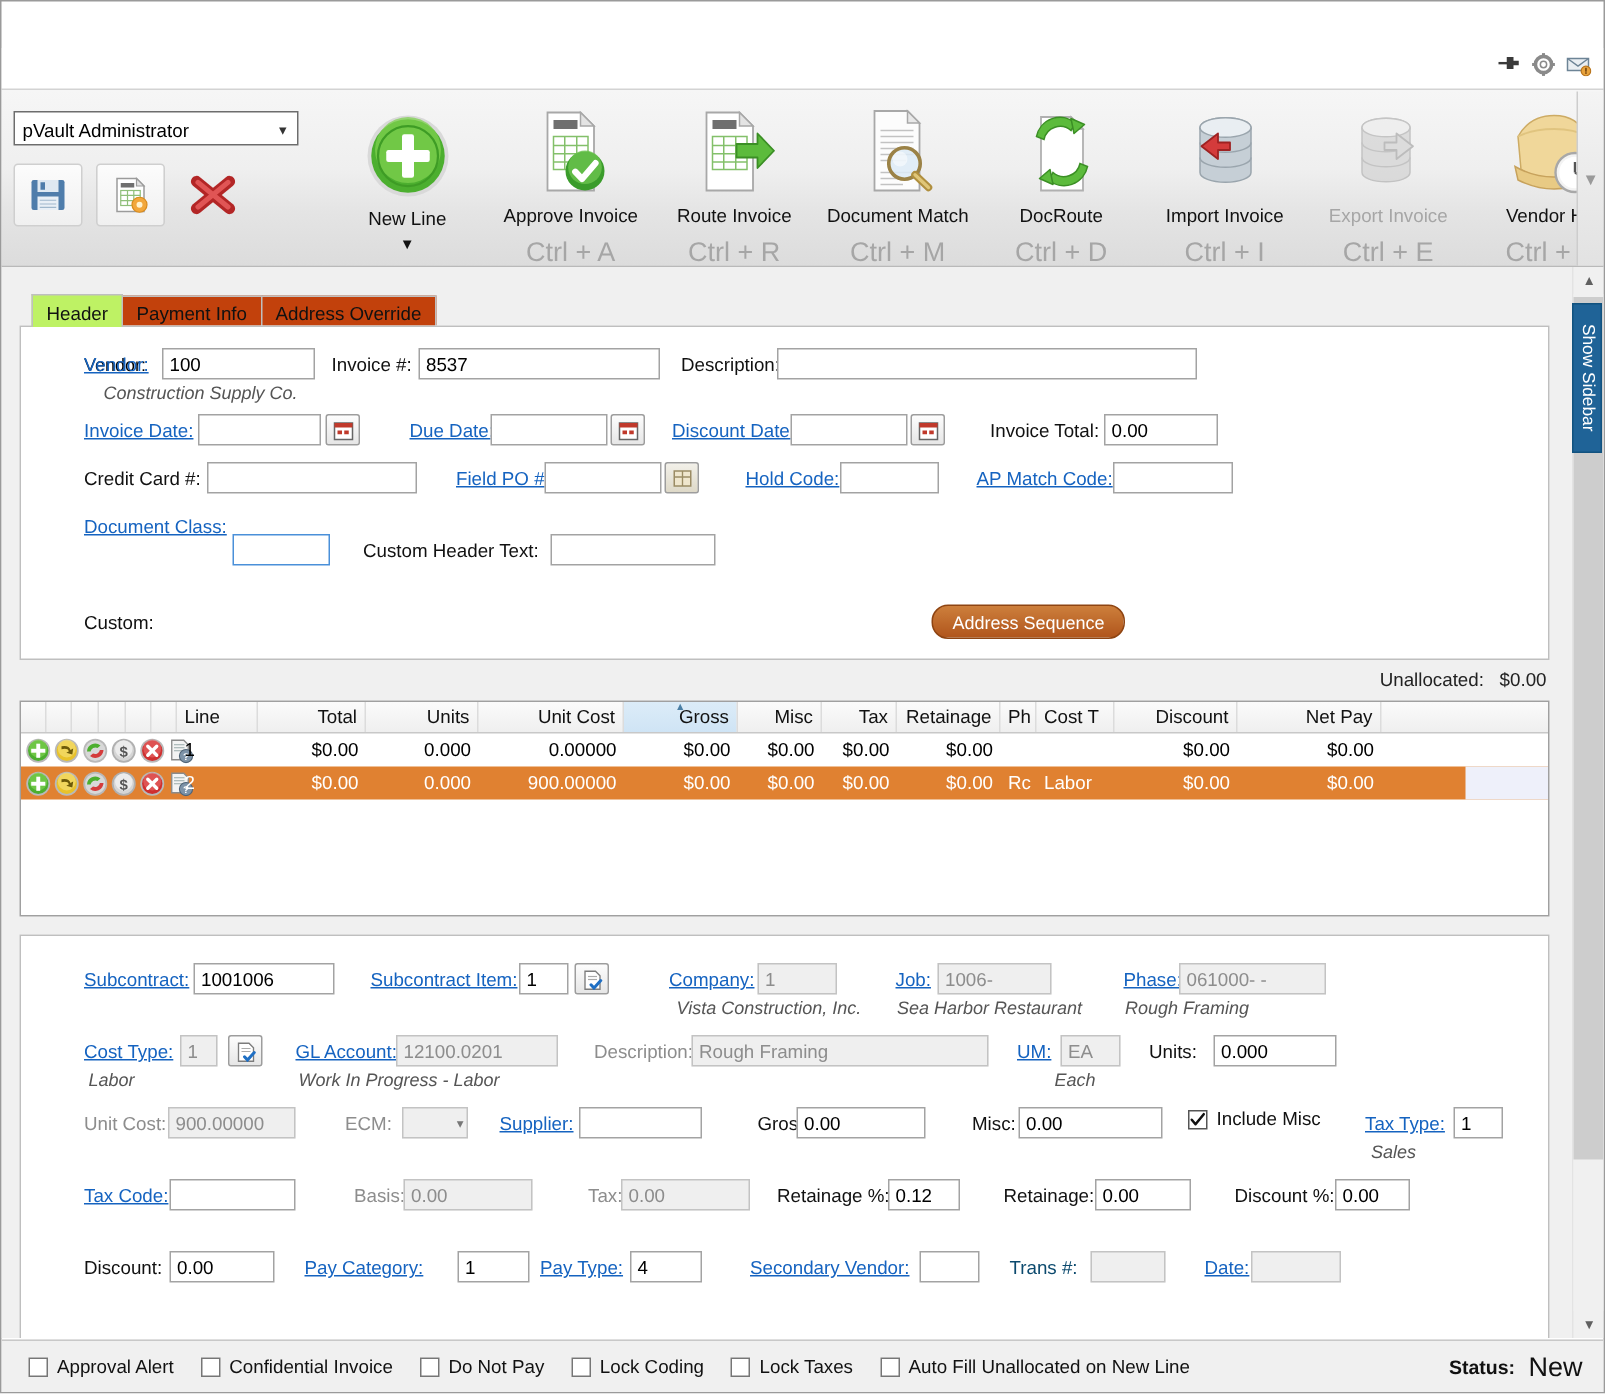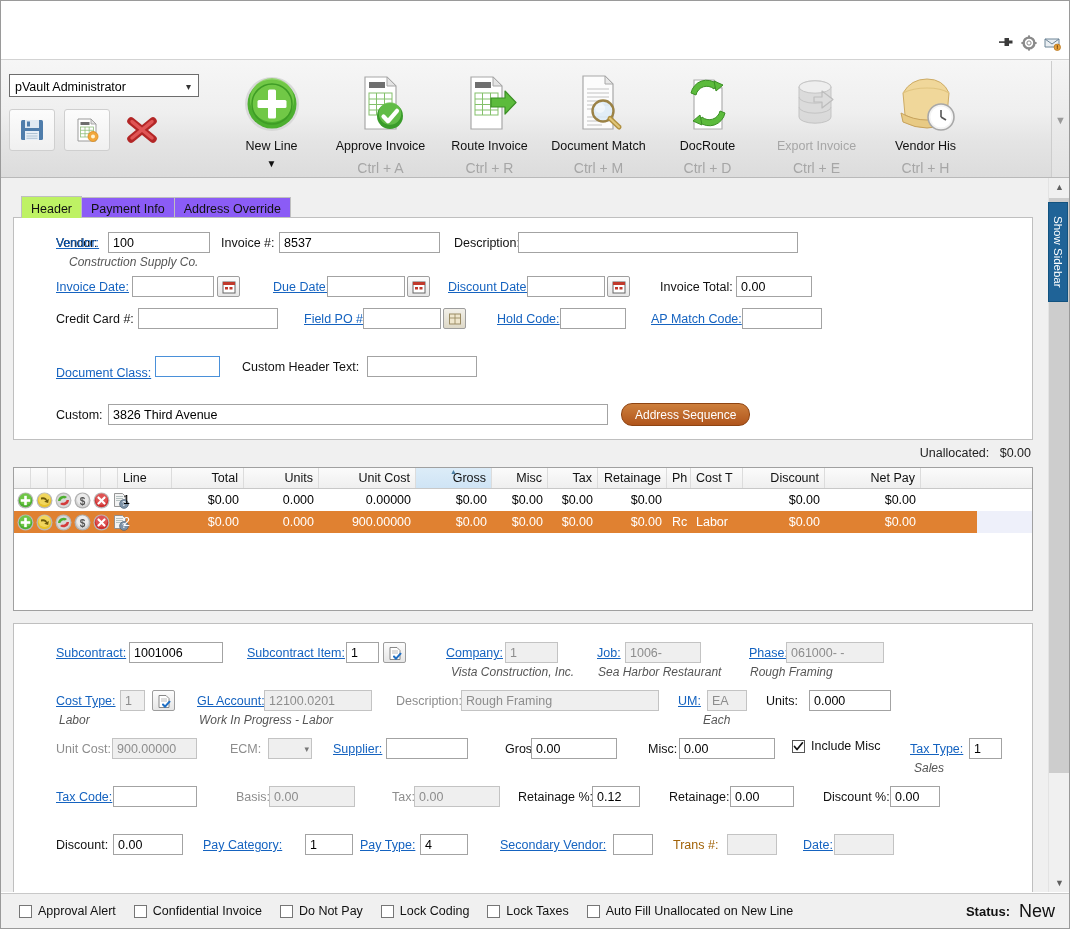--- a/index.html
+++ b/index.html
@@ -72,21 +72,21 @@
   .qbtn.noborder { border-color: transparent; background: transparent; }
 
   .ribbon-items { position: absolute; left: 216px; top: 6px; display: flex; }
   .ribbon-item {
     width: 109px; height: 110px;
     display: flex; flex-direction: column; align-items: center;
     padding-top: 5px;
   }
   .ri-icon { height: 62px; display: flex; align-items: flex-end; justify-content: center; }
   .ri-label { font-size: 12.5px; margin-top: 6px; color: #111; white-space: nowrap; }
-  .ri-shortcut { font-size: 14px; margin-top: 7px; color: #a6a6a6; white-space: nowrap; }
+  .ri-shortcut { font-size: 18px; margin-top: 7px; color: #a6a6a6; white-space: nowrap; }
   .ri-caret { font-size: 10px; margin-top: 5px; color: #111; }
   .ribbon-item.disabled .ri-label { color: #a6a6a6; }
 
   .ribbon-scroll {
     position: absolute; right: 0; top: 1px; width: 18px; height: 117px;
     background: linear-gradient(to bottom,#f4f4f4,#e2e2e2);
     border-left: 1px solid #cdcdcd;
     display: flex; align-items: center; justify-content: center;
     color: #9a9a9a; font-size: 11px;
   }
@@ -125,21 +125,21 @@
     background: #fff; border: 1px solid #bfbfbf;
   }
   #header-panel { top: 18px; height: 244px; }
   #grid-panel { top: 289px; height: 144px; border: 1px solid #a0a0a0; }
   #detail-panel { top: 445px; height: 455px; }
 
   
   .tabstrip { position: absolute; top: 0px; left: 8px; display: flex; align-items: flex-end; height: 22px; }
   .tab {
     height: 21px; padding: 2px 9px 0 9px; font-size: 12.5px;
-    border: 1px solid #bfbfbf; border-bottom: none; background: #8b5cf6;
+    border: 1px solid #bfbfbf; border-bottom: none; background: #c2410c;
     margin-right: -1px; color:#111;
     display: flex; align-items: center;
   }
   .tab.active { background: #bef264; height: 22px; position: relative; z-index: 2; }
 
   
   .lbl { font-size: 12.5px; color: #111; white-space: nowrap; }
   .lnk { font-size: 12.5px; color: #1563c0; text-decoration: underline; white-space: nowrap; cursor: pointer; }
   .sub { font-size: 12px; color: #555; font-style: italic; white-space: nowrap; }
   .fld {
@@ -402,20 +402,36 @@
             <path d="M12 20 a16 16 0 0 1 26 -9 l-3 5 a11 11 0 0 0 -18 6 z" fill="#5cbb3c" stroke="#3b8f25" stroke-width="1"></path>
             <path d="M35 8 l9 4 l-7 6 z" fill="#5cbb3c" stroke="#3b8f25" stroke-width="1" stroke-linejoin="round"></path>
             <path d="M46 40 a16 16 0 0 1 -26 9 l3 -5 a11 11 0 0 0 18 -6 z" fill="#5cbb3c" stroke="#3b8f25" stroke-width="1"></path>
             <path d="M23 52 l-9 -4 l7 -6 z" fill="#5cbb3c" stroke="#3b8f25" stroke-width="1" stroke-linejoin="round"></path>
           </svg>
         </div>
         <div class="ri-label">DocRoute</div>
         <div class="ri-shortcut">Ctrl + D</div>
       </div>
 
+      <div class="ribbon-item">
+        <div class="ri-icon">
+          <svg width="58" height="60" viewBox="0 0 58 60">
+            <g>
+              <ellipse cx="29" cy="14" rx="17" ry="6.5" fill="#d7dde2" stroke="#9aa5ad" stroke-width="1"></ellipse>
+              <path d="M12 14 v30 a17 6.5 0 0 0 34 0 v-30" fill="#c6cfd6" stroke="#9aa5ad" stroke-width="1"></path>
+              <ellipse cx="29" cy="14" rx="17" ry="6.5" fill="#e9eef2" stroke="#9aa5ad" stroke-width="1"></ellipse>
+              <path d="M12 24 a17 6.5 0 0 0 34 0" fill="none" stroke="#9aa5ad" stroke-width="1"></path>
+              <path d="M12 34 a17 6.5 0 0 0 34 0" fill="none" stroke="#9aa5ad" stroke-width="1"></path>
+            </g>
+            <path d="M32 24 h-8 v-6 l-11 8.5 l11 8.5 v-6 h8 Z" fill="#d43b3b" stroke="#9e2222" stroke-width="1.2" stroke-linejoin="round"></path>
+          </svg>
+        </div>
+        <div class="ri-label">Import Invoice</div>
+        <div class="ri-shortcut">Ctrl + I</div>
+      </div>
 
       <div class="ribbon-item disabled">
         <div class="ri-icon">
           <svg width="58" height="60" viewBox="0 0 58 60">
             <g opacity=".62">
               <ellipse cx="27" cy="14" rx="16" ry="6.2" fill="#dadada" stroke="#a9a9a9" stroke-width="1"></ellipse>
               <path d="M11 14 v30 a16 6.2 0 0 0 32 0 v-30" fill="#cfcfcf" stroke="#a9a9a9" stroke-width="1"></path>
               <ellipse cx="27" cy="14" rx="16" ry="6.2" fill="#ececec" stroke="#a9a9a9" stroke-width="1"></ellipse>
               <path d="M11 24 a16 6.2 0 0 0 32 0" fill="none" stroke="#a9a9a9" stroke-width="1"></path>
               <path d="M11 34 a16 6.2 0 0 0 32 0" fill="none" stroke="#a9a9a9" stroke-width="1"></path>
@@ -535,28 +551,27 @@
             <line x1="7" y1="2" x2="7" y2="12" stroke="#9b8c64" stroke-width=".9"></line>
           </svg>
       </div>
 
       <div class="abs lnk" style="left:483px; top:94px;">Hold Code:</div>
       <div class="abs fld" style="left:546px; top:90px; width:66px;"></div>
 
       <div class="abs lnk" style="left:637px; top:94px;">AP Match Code:</div>
       <div class="abs fld" style="left:728px; top:90px; width:80px;"></div>
 
-      <div class="abs lnk" style="left:42px; top:148px;text-align:right;">Document Class:</div>
+      <div class="abs lnk" style="left:42px; top:126px;text-align:right;">Document Class:</div>
       <div class="abs fld focusblue" style="left:141px; top:138px; width:65px;"></div>
 
       <div class="abs lbl" style="left:228px; top:142px;">Custom Header Text:</div>
       <div class="abs fld" style="left:353px; top:138px; width:110px;"></div>
 
       <div class="abs lbl" style="left:42px; top:190px;">Custom:</div>
-      <div class="abs fld" style="left:94px; top:186px; width:500px;">3826 Third Avenue</div>
       <div class="abs pill" style="left:607px; top:185px;">Address Sequence</div>
     </div>
 
     <div class="unalloc">
       <span>Unallocated:</span>
       &nbsp;&nbsp;<span>$0.00</span>
     </div>
 
     <div class="panel" id="grid-panel">
       <div class="ghead" id="grid-head">
@@ -841,21 +856,21 @@
 
       <div class="abs lnk" style="left:189px; top:214px;">Pay Category:</div>
       <div class="abs fld" style="left:291px; top:210px; width:48px;">1</div>
 
       <div class="abs lnk" style="left:346px; top:214px;">Pay Type:</div>
       <div class="abs fld" style="left:406px; top:210px; width:48px;">4</div>
 
       <div class="abs lnk" style="left:486px; top:214px;">Secondary Vendor:</div>
       <div class="abs fld" style="left:599px; top:210px; width:40px;"></div>
 
-      <div class="abs lbl" style="left:659px; top:214px; color:#a16207;">Trans #:</div>
+      <div class="abs lbl" style="left:659px; top:214px; color:#0c4a6e;">Trans #:</div>
       <div class="abs fld ro" style="left:713px; top:210px; width:50px;"></div>
 
       <div class="abs lnk" style="left:789px; top:214px;">Date:</div>
       <div class="abs fld ro" style="left:820px; top:210px; width:60px;"></div>
     </div>
   </div>
 
   <div class="statusbar">
     <div id="status-checks" style="display:flex; align-items:center;">
         <div class="cbx">

